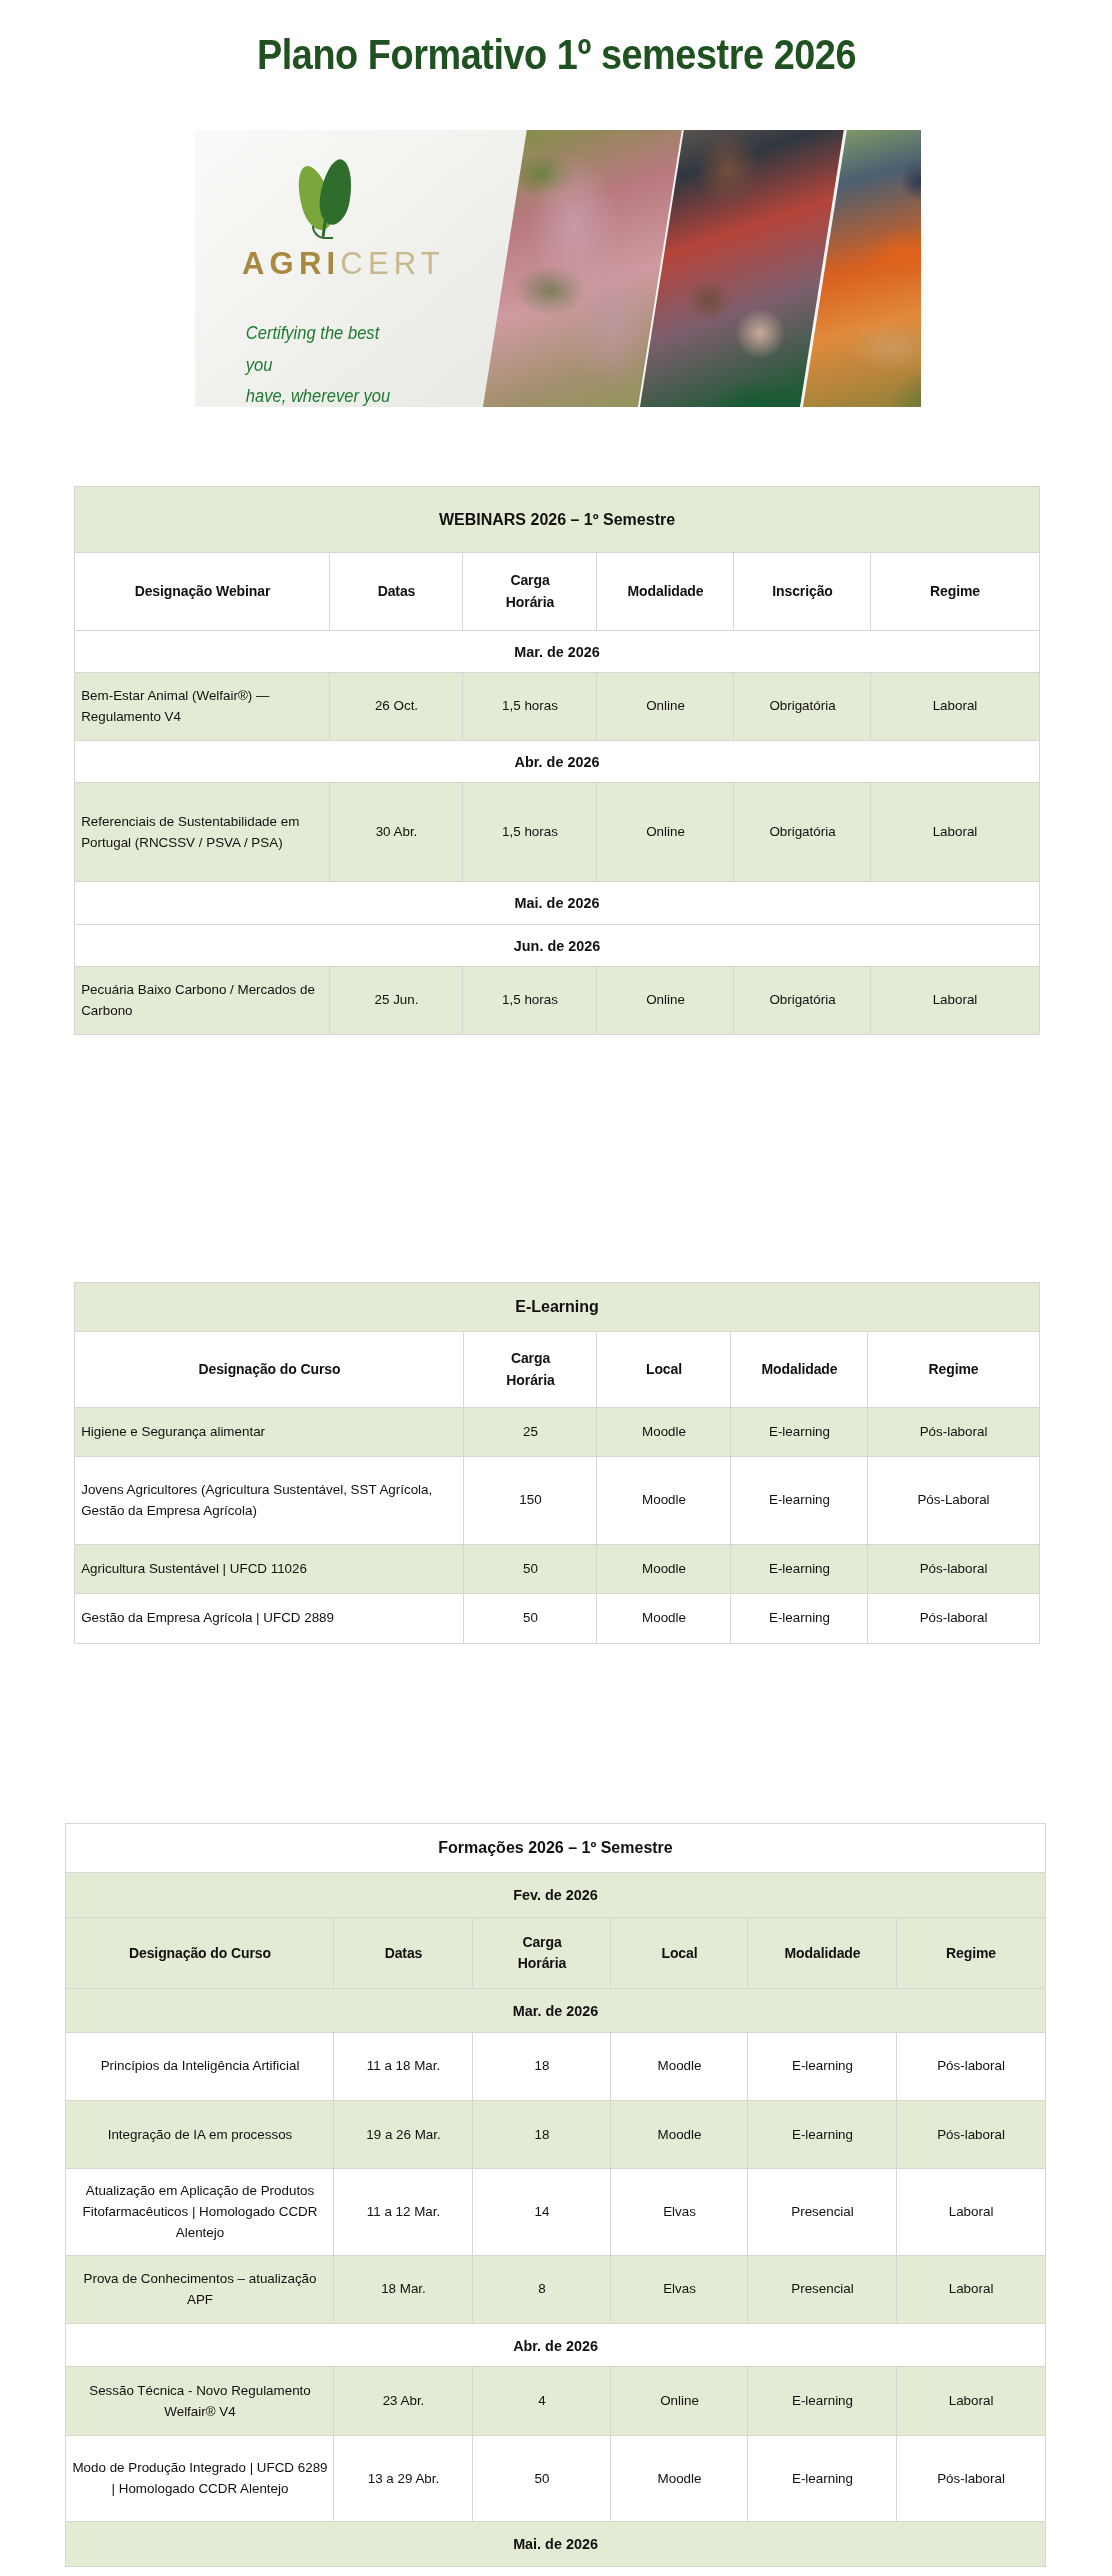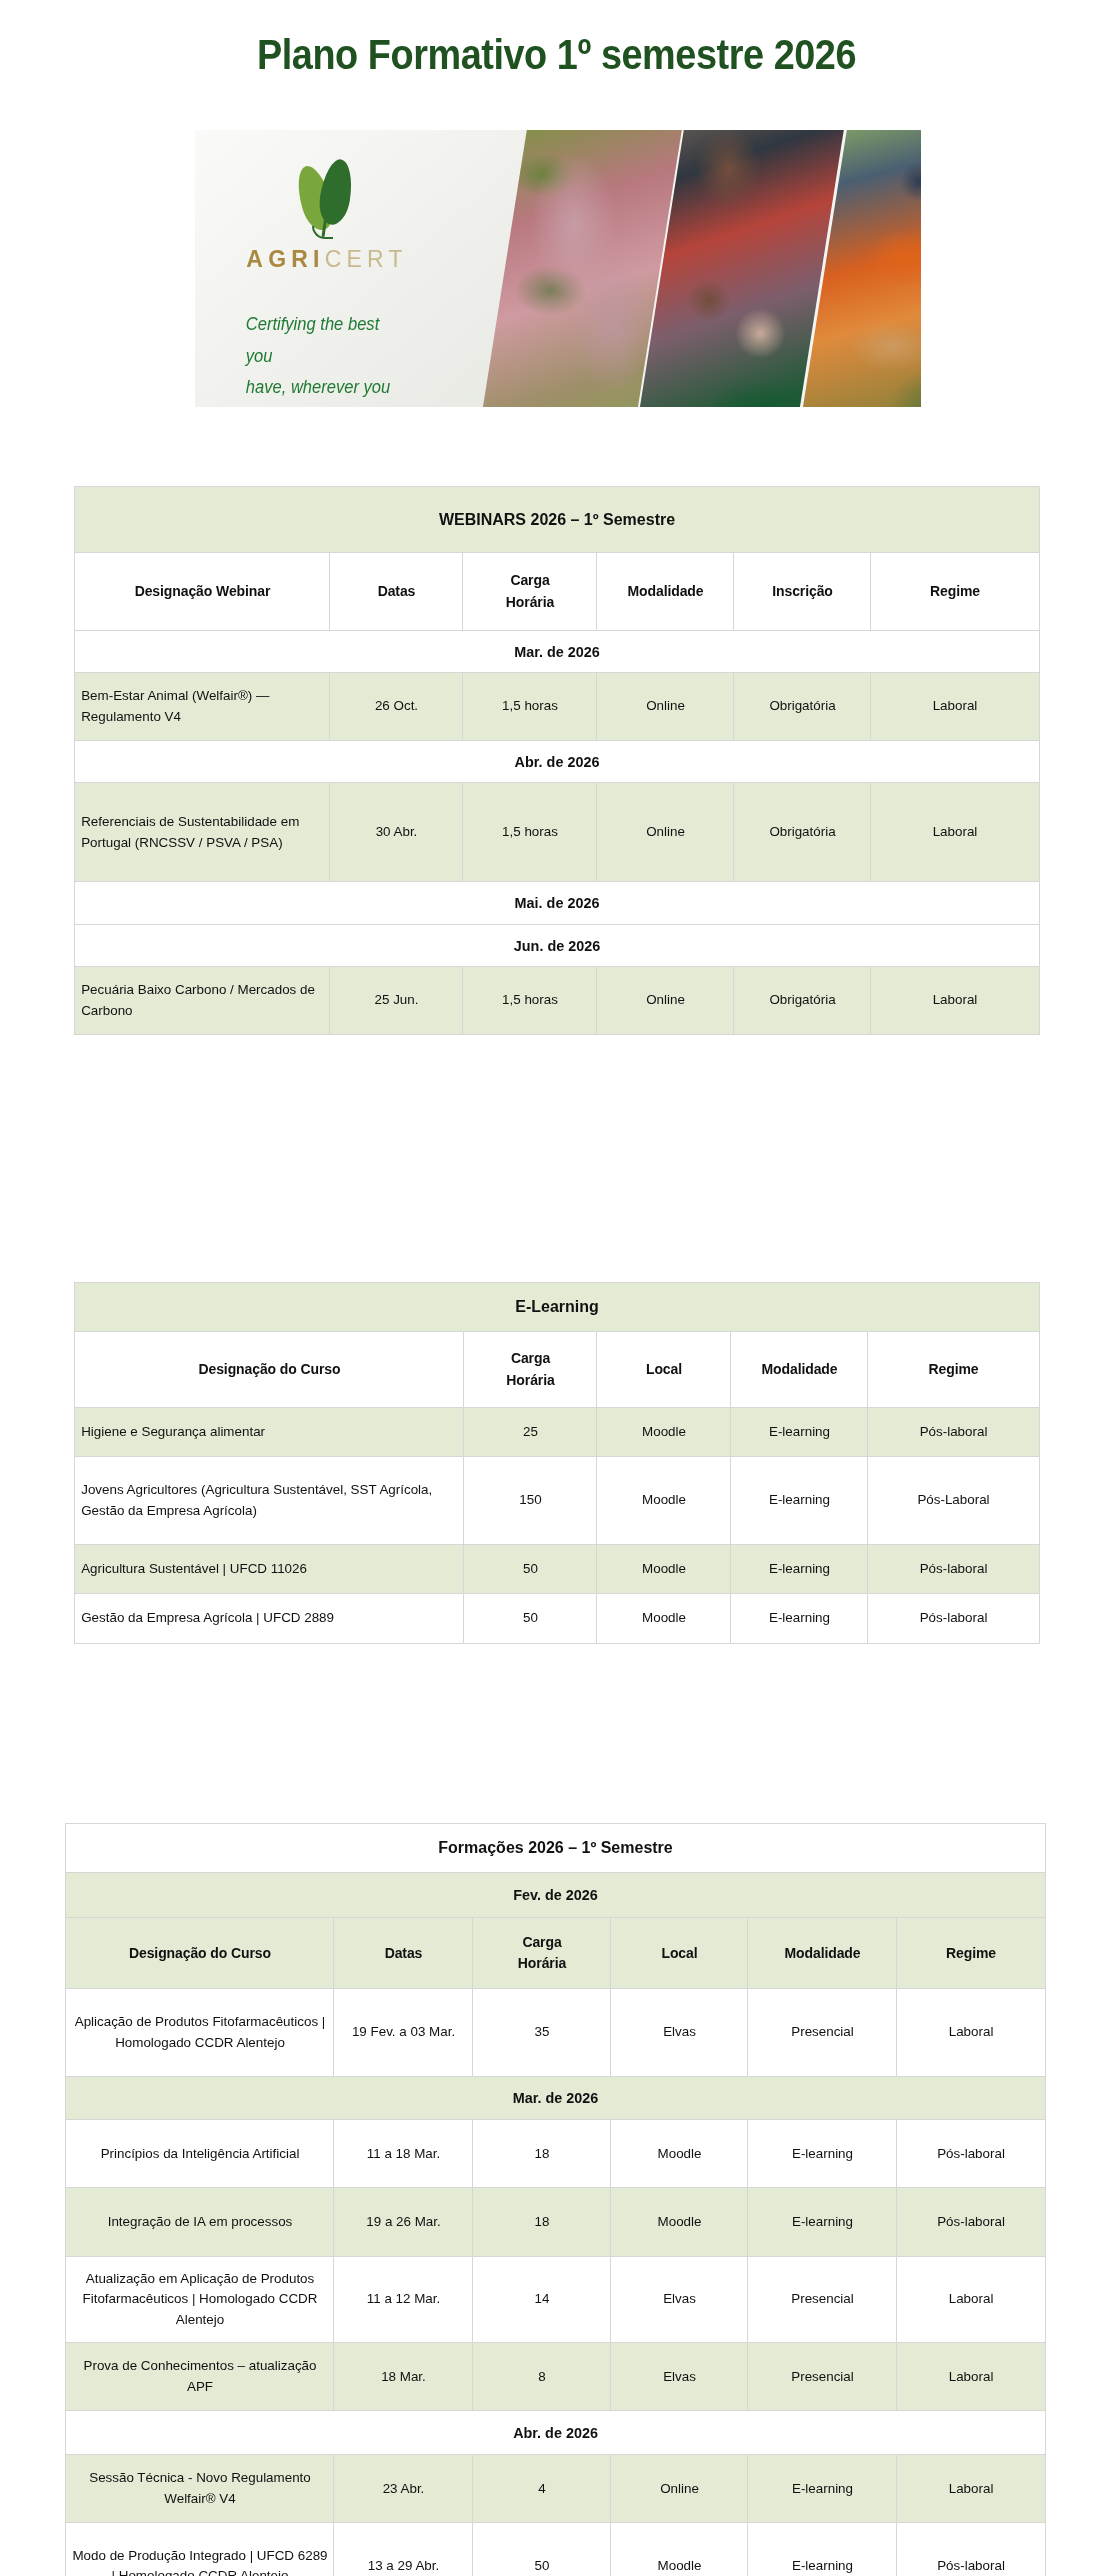--- a/index.html
+++ b/index.html
@@ -56,21 +56,21 @@
 
   .logo-wrap{position:absolute;left:47px;top:25px;width:170px;text-align:center;}
   .logo-leaf{position:relative;width:77px;height:82px;margin:0 auto;}
   .logo-leaf .lf{position:absolute;width:30px;height:66px;border-radius:50% 50% 50% 50%/60% 60% 40% 40%;}
   .logo-leaf .lf1{left:11.3px;top:10.3px;background:#79a73b;transform:rotate(-16deg);}
   .logo-leaf .lf2{left:32px;top:4.1px;background:#2f6d2c;transform:rotate(9deg);}
   .logo-leaf .stem{position:absolute;left:34px;top:61px;width:2.6px;height:20.6px;background:#2f6d2c;
      border-radius:1.5px;transform:rotate(8deg);}
   .logo-leaf .curl{position:absolute;left:23px;top:71px;width:19.6px;height:11.3px;
      border-left:2.6px solid #2f6d2c;border-bottom:2.6px solid #2f6d2c;border-radius:0 0 0 13.4px;}
-  .logo-text{margin-top:9.3px;font-size:23px;letter-spacing:5.2px;font-weight:normal;}
+  .logo-text{margin-top:9.3px;font-size:31px;letter-spacing:5.2px;font-weight:normal;}
   .logo-text .a{color:#a98а3f;color:#a9883f;font-weight:bold;}
   .logo-text .b{color:#c8b98d;}
   .tagline{margin-top:36px;text-align:left;padding-left:4.1px;color:#1f7a33;
      font-size:18px;line-height:1.75;font-style:italic;transform:scaleX(.92);transform-origin:left;}
 
   
   table{border-collapse:separate;border-spacing:0;table-layout:fixed;margin-top:44px;}
   .tbl{position:absolute;background:#d6d6d6;}
   .tbl td{
     background:#ffffff;
@@ -296,28 +296,20 @@
         <td class="g hdr">Datas</td>
         <td class="g hdr">
           <span>Carga</span><br>
           <span>Horária</span>
         </td>
         <td class="g hdr">Local</td>
         <td class="g hdr">Modalidade</td>
         <td class="g hdr">Regime</td>
       </tr>
 
-      <tr>
-        <td style="height:77px">Aplicação de Produtos Fitofarmacêuticos | Homologado CCDR Alentejo</td>
-        <td>19 Fev. a 03 Mar.</td>
-        <td>35</td>
-        <td>Elvas</td>
-        <td>Presencial</td>
-        <td>Laboral</td>
-      </tr>
 
       <tr>
         <td class="g band" colspan="6" style="height:33px">Mar. de 2026</td>
       </tr>
 
       <tr>
         <td style="height:58px">Princípios da Inteligência Artificial</td>
         <td>11 a 18 Mar.</td>
         <td>18</td>
         <td>Moodle</td>

